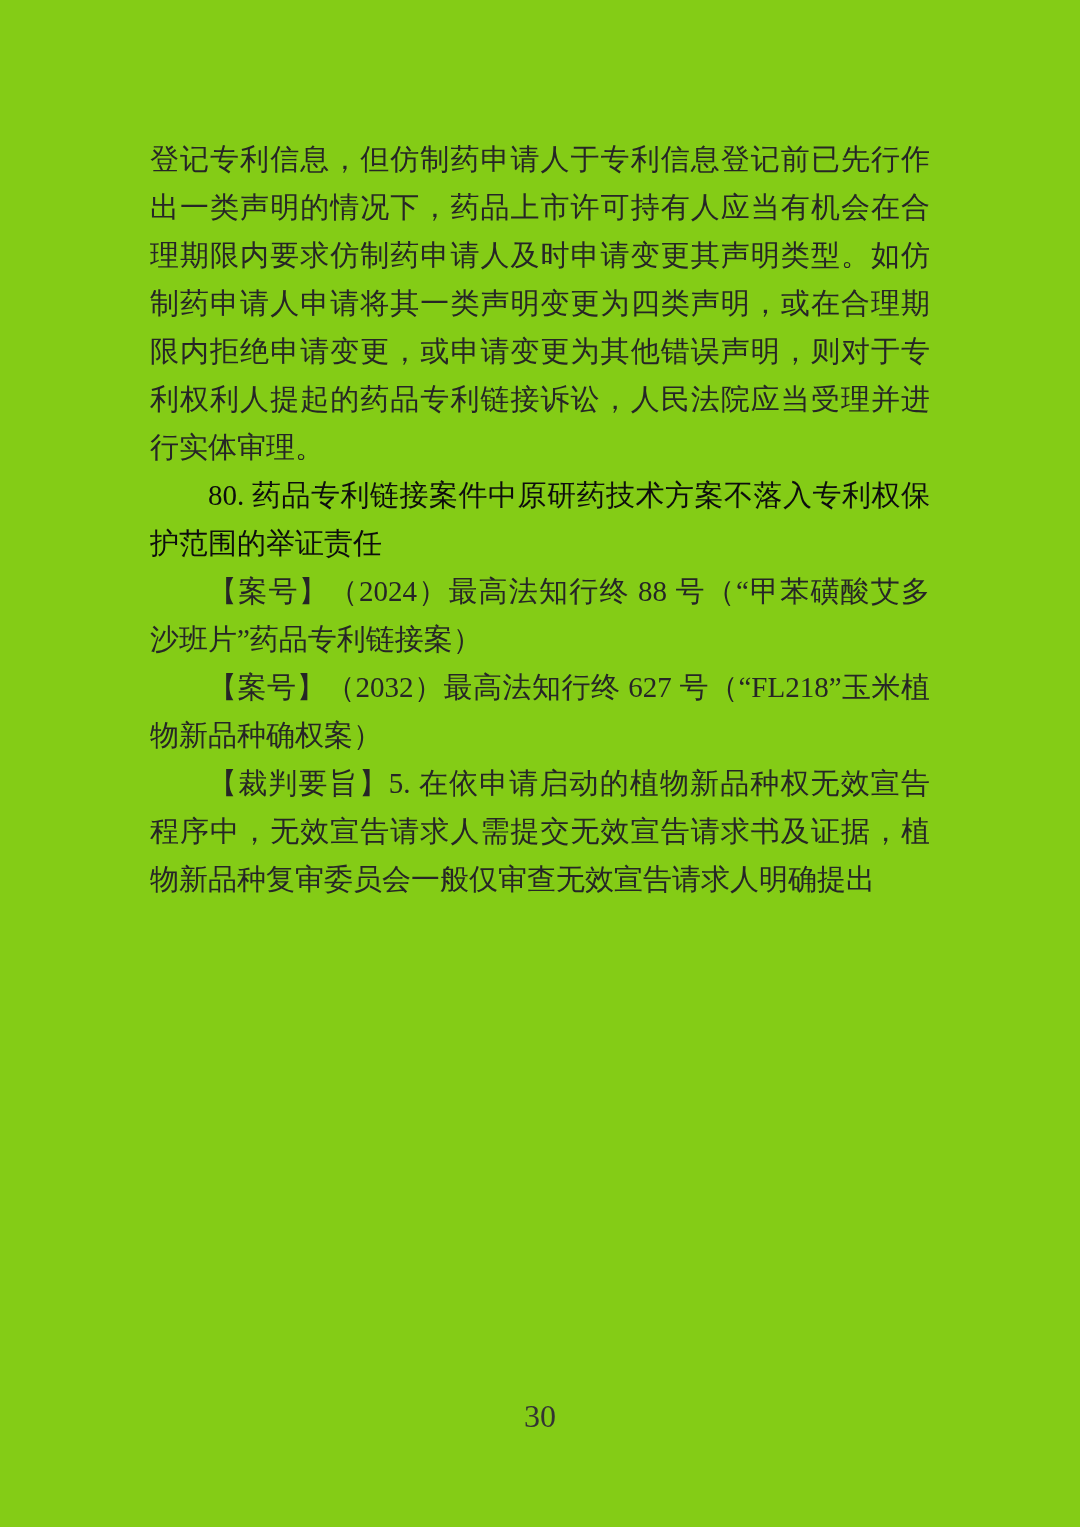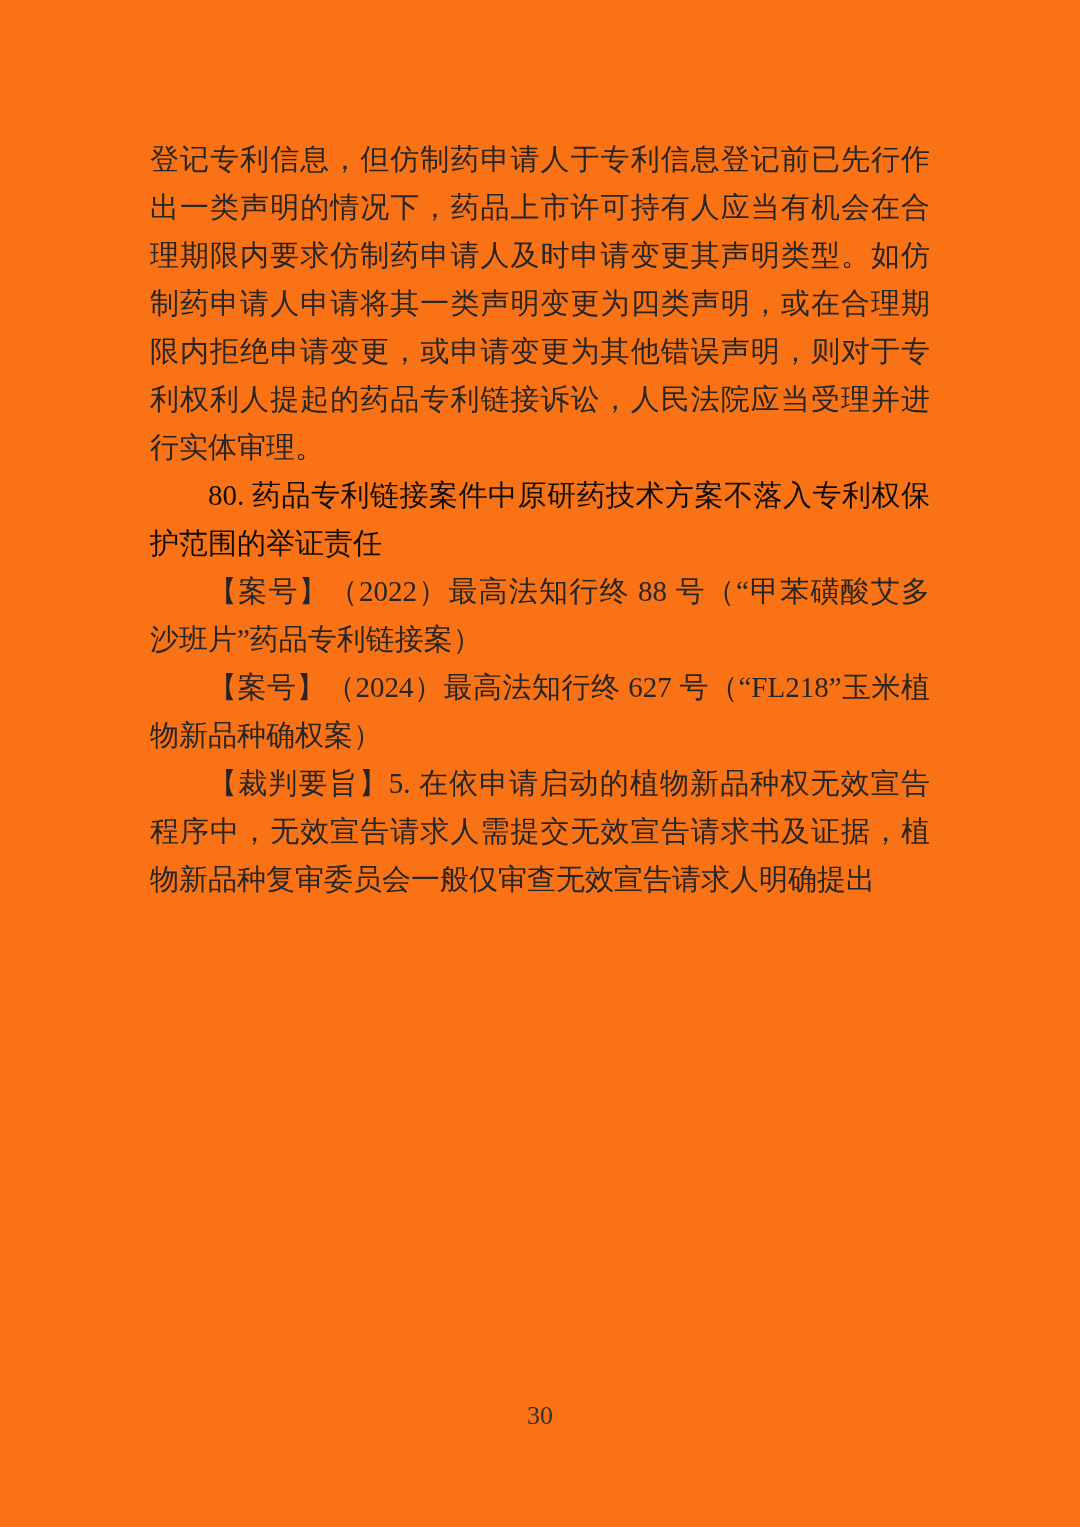--- a/index.html
+++ b/index.html
@@ -10,21 +10,21 @@
   body {
     width: 1080px;
     height: 1527px;
     position: relative;
     overflow: hidden;
     font-family: "Liberation Serif", "DejaVu Serif", serif;
   }
   .page {
     position: absolute;
     inset: 0;
-    background: #f97316;
+    background: #84cc16;
   }
   .content {
     position: absolute;
     left: 150px;
     top: 135px;
     width: 780px;
     color: #262626;
     font-size: 29px;
     line-height: 48px;
     text-align: justify;
@@ -46,31 +46,31 @@
     color: #0d0d0d;
     font-family: "Liberation Sans", "DejaVu Sans", sans-serif;
     letter-spacing: 1px;
   }
   .page-number {
     position: absolute;
     top: 1398px;
     left: 0;
     width: 1080px;
     text-align: center;
-    font-size: 26px;
+    font-size: 32px;
     line-height: 36px;
     color: #333333;
     font-family: "Liberation Serif", "DejaVu Serif", serif;
   }
 </style>
 </head>
 <body>
 
 <div class="page">
   <div class="content">
     <p class="para no-indent">登记专利信息，但仿制药申请人于专利信息登记前已先行作出一类声明的情况下，药品上市许可持有人应当有机会在合理期限内要求仿制药申请人及时申请变更其声明类型。如仿制药申请人申请将其一类声明变更为四类声明，或在合理期限内拒绝申请变更，或申请变更为其他错误声明，则对于专利权利人提起的药品专利链接诉讼，人民法院应当受理并进行实体审理。</p>
     <p class="para heading">80. 药品专利链接案件中原研药技术方案不落入专利权保护范围的举证责任</p>
-    <p class="para">【案号】（2022）最高法知行终 88 号（“甲苯磺酸艾多沙班片”药品专利链接案）</p>
-    <p class="para">【案号】（2024）最高法知行终 627 号（“FL218”玉米植物新品种确权案）</p>
+    <p class="para">【案号】（2024）最高法知行终 88 号（“甲苯磺酸艾多沙班片”药品专利链接案）</p>
+    <p class="para">【案号】（2032）最高法知行终 627 号（“FL218”玉米植物新品种确权案）</p>
     <p class="para">【裁判要旨】5. 在依申请启动的植物新品种权无效宣告程序中，无效宣告请求人需提交无效宣告请求书及证据，植物新品种复审委员会一般仅审查无效宣告请求人明确提出</p>
   </div>
   <div class="page-number">30</div>
 </div>
 
 </body></html>

